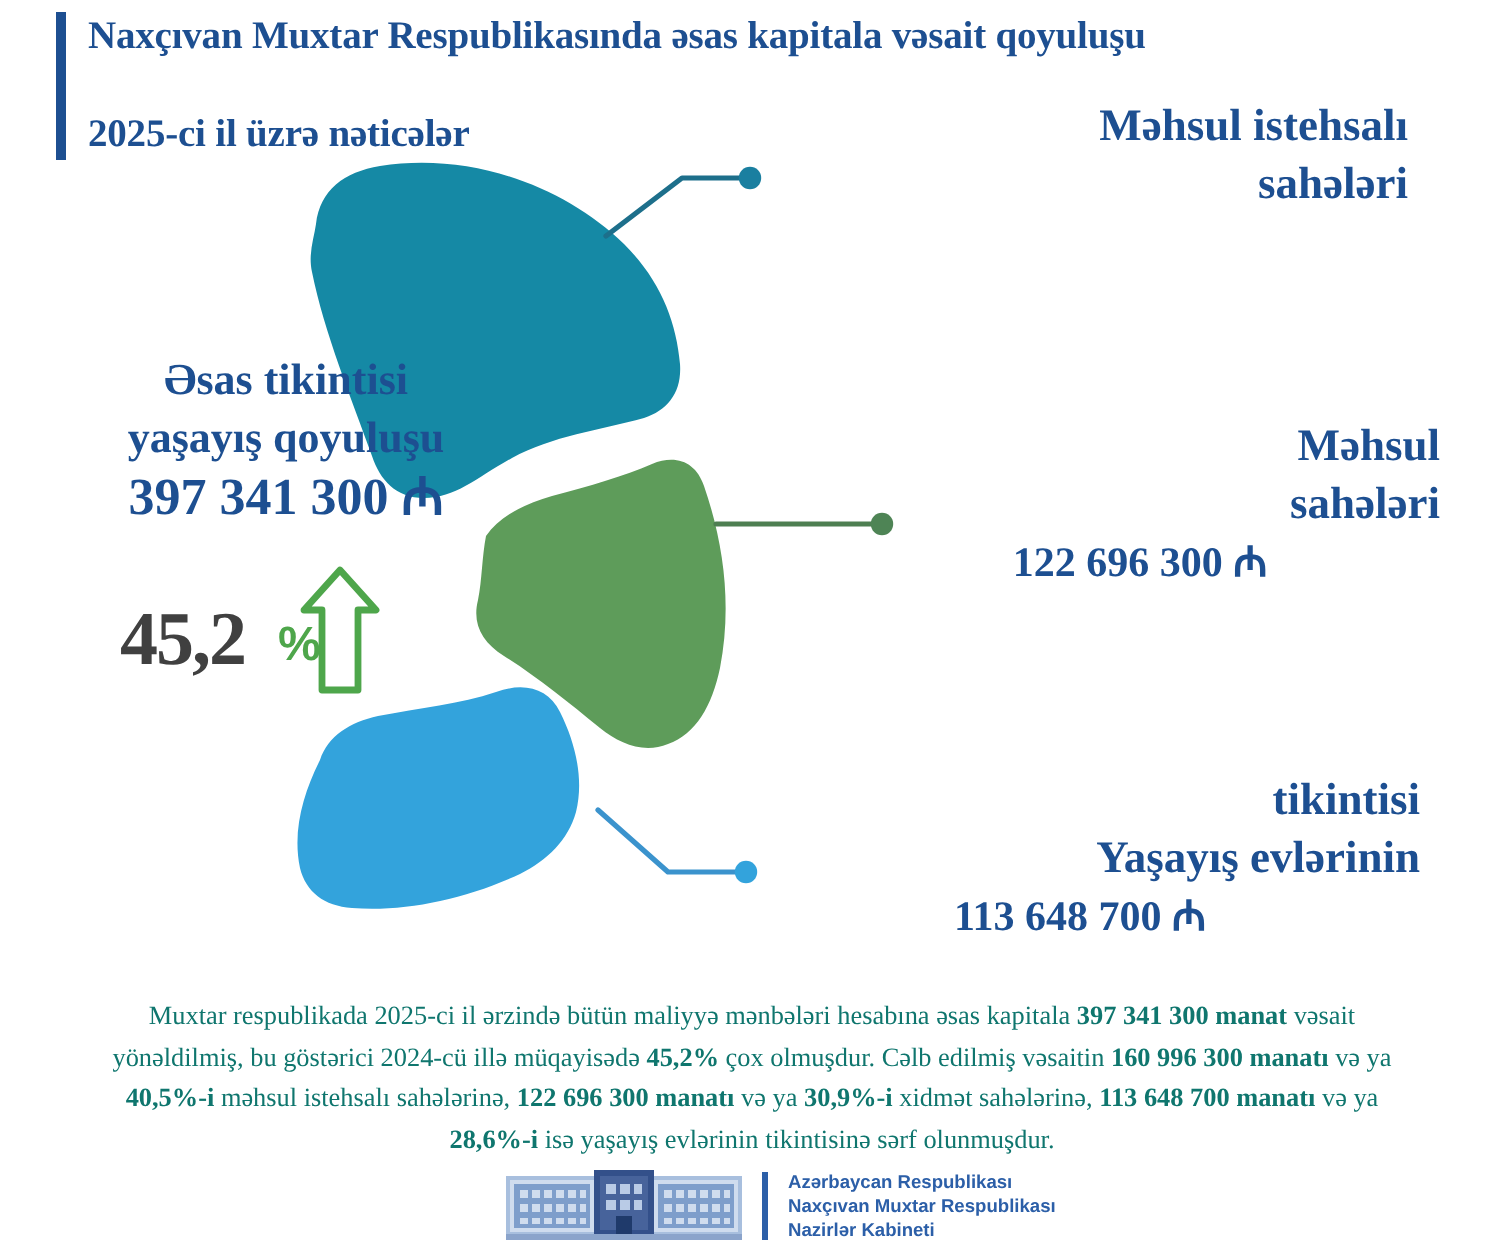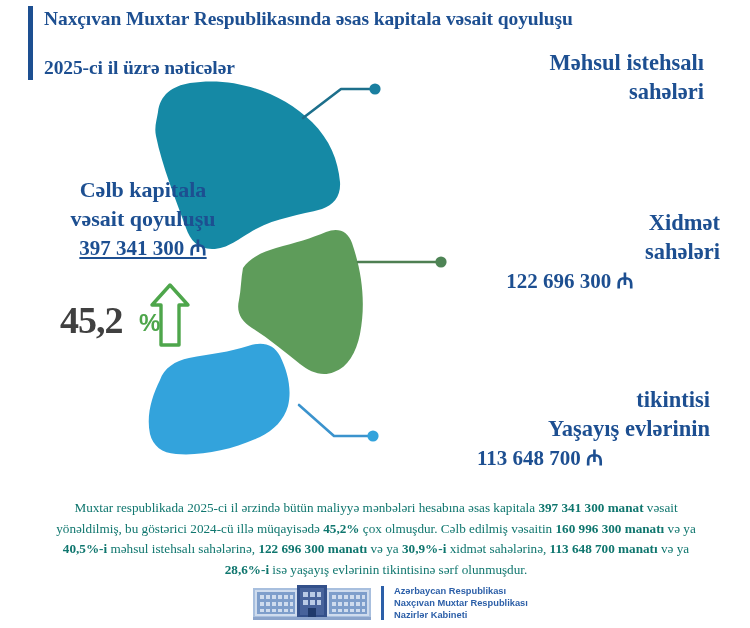--- a/index.html
+++ b/index.html
@@ -97,24 +97,23 @@
     color: #1D4F91;
     font-family: "Liberation Serif", serif;
     font-weight: bold;
   }
   #callout-total .ttitle {
     font-size: 22px;
     line-height: 29px;
     white-space: nowrap;
   }
   #callout-total .tvalue {
-    font-size: 21px;
+    font-size: 26px;
     line-height: 31px;
     white-space: nowrap;
-    text-decoration: underline;
   }
 
   
   #growth-block {
     position: absolute;
     left: 60px; top: 282px;
     width: 160px; height: 68px;
   }
   #growth-value {
     position: absolute;
@@ -234,40 +233,40 @@
       <circle cx="441" cy="262" r="5.6" fill="#4E8455"></circle>
     </g>
 
     <g>
       <path d="M 299 405 L 334 436 L 370 436" stroke="#3B93CD" stroke-width="2.6" fill="none" stroke-linecap="round" stroke-linejoin="round"></path>
       <circle cx="373" cy="436" r="5.6" fill="#33A3DC"></circle>
     </g>
   </svg>
 
   <div id="callout-total">
-    <div class="ttitle">Cəlb kapitala</div>
-    <div class="ttitle">vəsait qoyuluşu</div>
+    <div class="ttitle">Əsas tikintisi</div>
+    <div class="ttitle">yaşayış qoyuluşu</div>
     <div class="tvalue">397 341 300 ₼</div>
   </div>
 
   <div id="growth-block">
     <svg id="growth-arrow" viewBox="0 0 42 66">
       <path d="M 21 3 L 39 23 L 30 23 L 30 63 L 12 63 L 12 23 L 3 23 Z" fill="none" stroke="#4EA64B" stroke-width="3.4" stroke-linejoin="round"></path>
     </svg>
     <div id="growth-value">45,2</div>
     <div id="growth-percent">%</div>
   </div>
 
   <div class="callout" id="callout-production">
     <div class="ctitle">Məhsul istehsalı</div>
     <div class="ctitle">sahələri</div>
   </div>
 
   <div class="callout" id="callout-services">
-    <div class="ctitle">Xidmət</div>
+    <div class="ctitle">Məhsul</div>
     <div class="ctitle">sahələri</div>
     <div class="cvalue">122 696 300 ₼</div>
   </div>
 
   <div class="callout" id="callout-housing">
     <div class="ctitle">tikintisi</div>
     <div class="ctitle">Yaşayış evlərinin</div>
     <div class="cvalue">113 648 700 ₼</div>
   </div>
 

